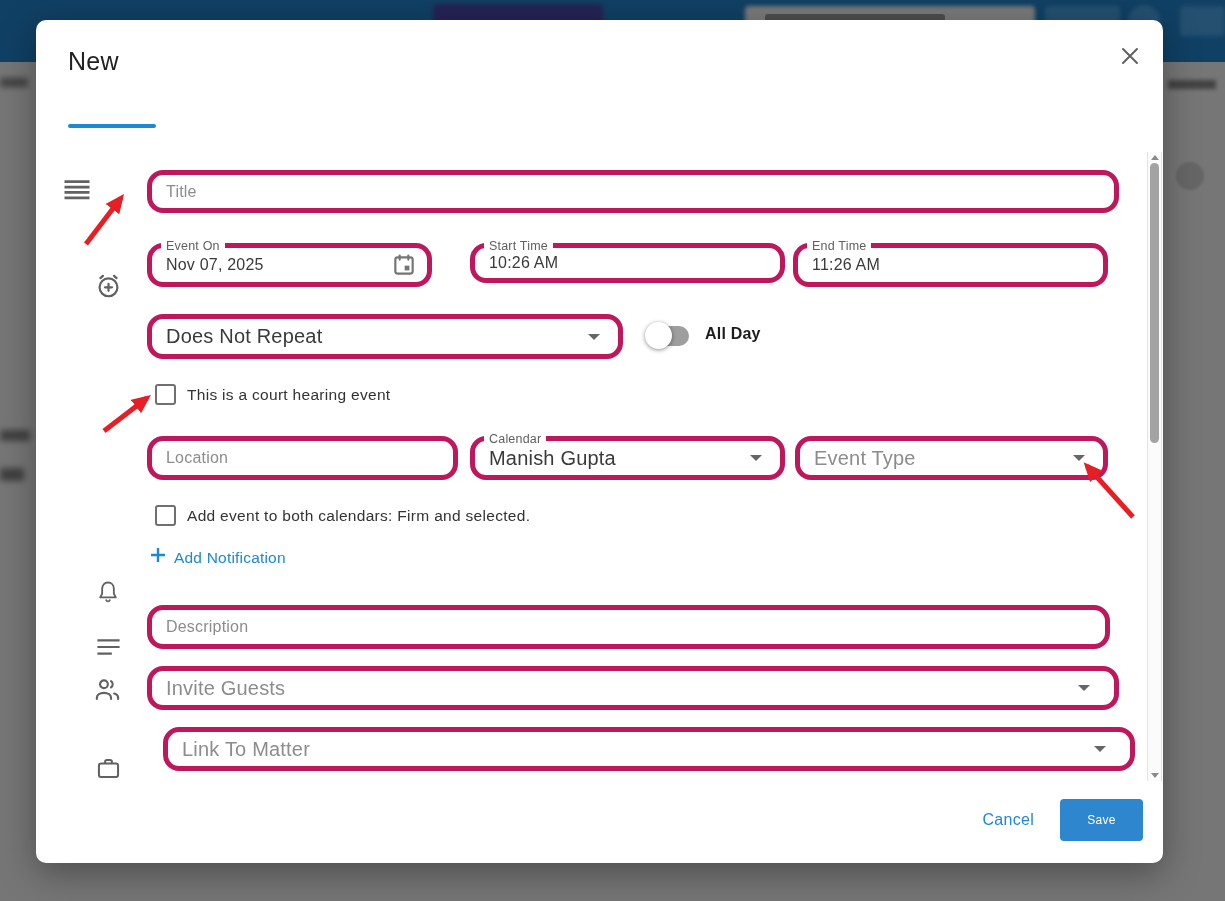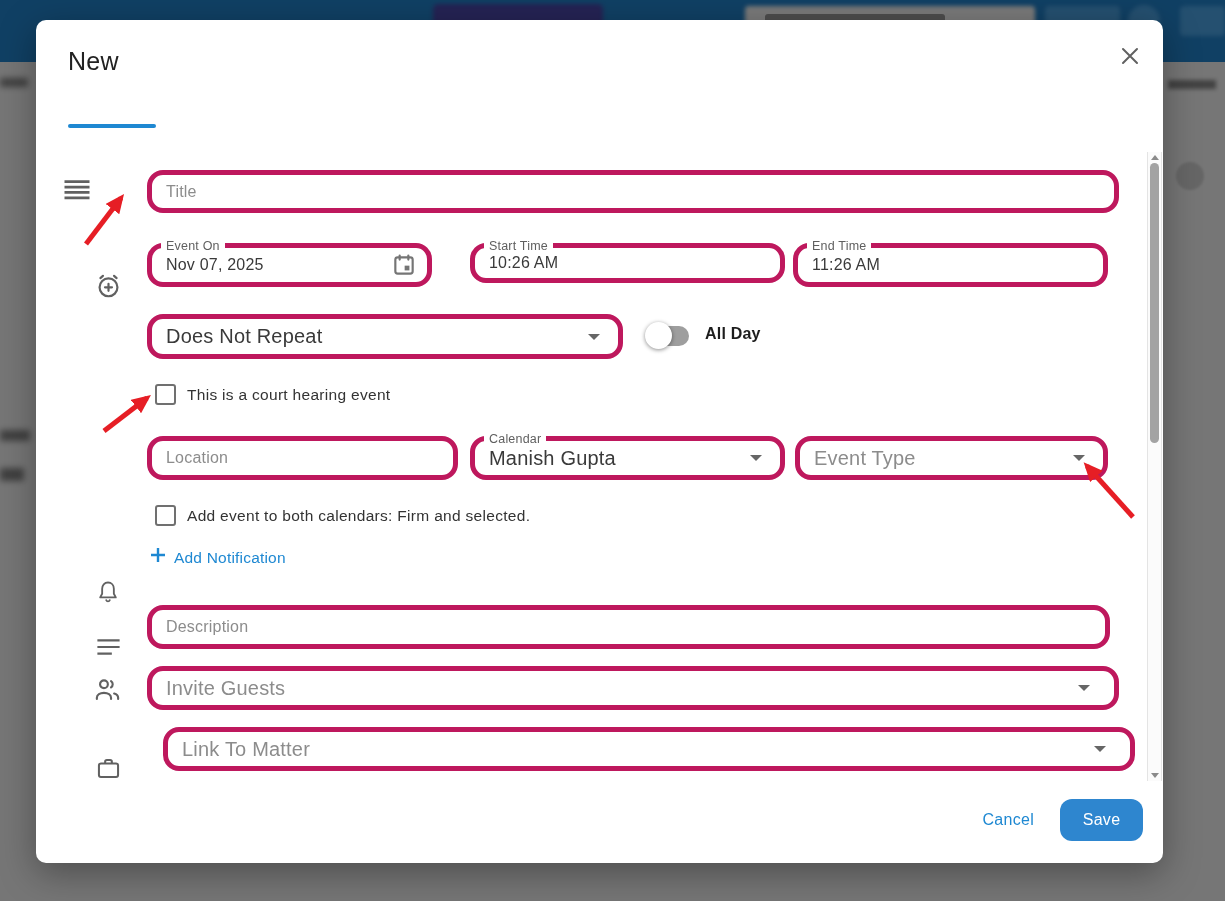--- a/index.html
+++ b/index.html
@@ -55,22 +55,22 @@
   .toggle-track { position:absolute; left:4px; top:3px; width:40px; height:20px; background:#9e9e9e; border-radius:10px; }
   .toggle-knob { position:absolute; left:0px; top:-1px; width:27px; height:27px; background:#fff; border-radius:50%;
                  box-shadow:0 1px 4px rgba(0,0,0,0.45); }
   .allday-label { position:absolute; left:669px; top:305px; font-size:16px; font-weight:700; color:#1d1d1d; letter-spacing:.2px; }
 
   .add-notif { position:absolute; left:114px; top:527px; display:flex; align-items:flex-end; gap:8px; color:#1e88d2;
                font-size:15.5px; font-weight:500; letter-spacing:.2px; cursor:pointer; }
 
   .footer { position:absolute; right:20px; top:779px; height:42px; display:flex; align-items:center; gap:26px;margin-left:32px; }
   .cancel-btn { color:#1e88d2; font-size:16px; font-weight:500; letter-spacing:.3px; cursor:pointer; }
-  .save-btn { width:83px; height:42px; background:#2e86cf; color:#fff; border:none; border-radius:12px;
-              font-size:16px; font-weight:500; letter-spacing:.3px; font-family:inherit; cursor:pointer; }
+  .save-btn { width:83px; height:42px; background:#2e86cf; color:#fff; border:none; border-radius:4px;
+              font-size:12px; font-weight:500; letter-spacing:.3px; font-family:inherit; cursor:pointer; }
 
   
   .scrollbar { position:absolute; left:1111px; top:132px; width:15px; height:629px; background:#fbfbfb;
                border-left:1px solid #e4e4e4; border-right:1px solid #e4e4e4; }
   .sb-thumb { position:absolute; left:2px; top:11px; width:9px; height:280px; background:#a3a3a3; border-radius:5px; cursor:pointer; }
   .sb-arrow-up { position:absolute; left:3px; top:3px; width:0; height:0; border-left:4px solid transparent; border-right:4px solid transparent; border-bottom:5px solid #8a8a8a; cursor:pointer; }
   .sb-arrow-down { position:absolute; left:3px; bottom:3px; width:0; height:0; border-left:4px solid transparent; border-right:4px solid transparent; border-top:5px solid #8a8a8a; cursor:pointer; }
 
   .annot { position:absolute; z-index:20; pointer-events:none; }
 </style>

